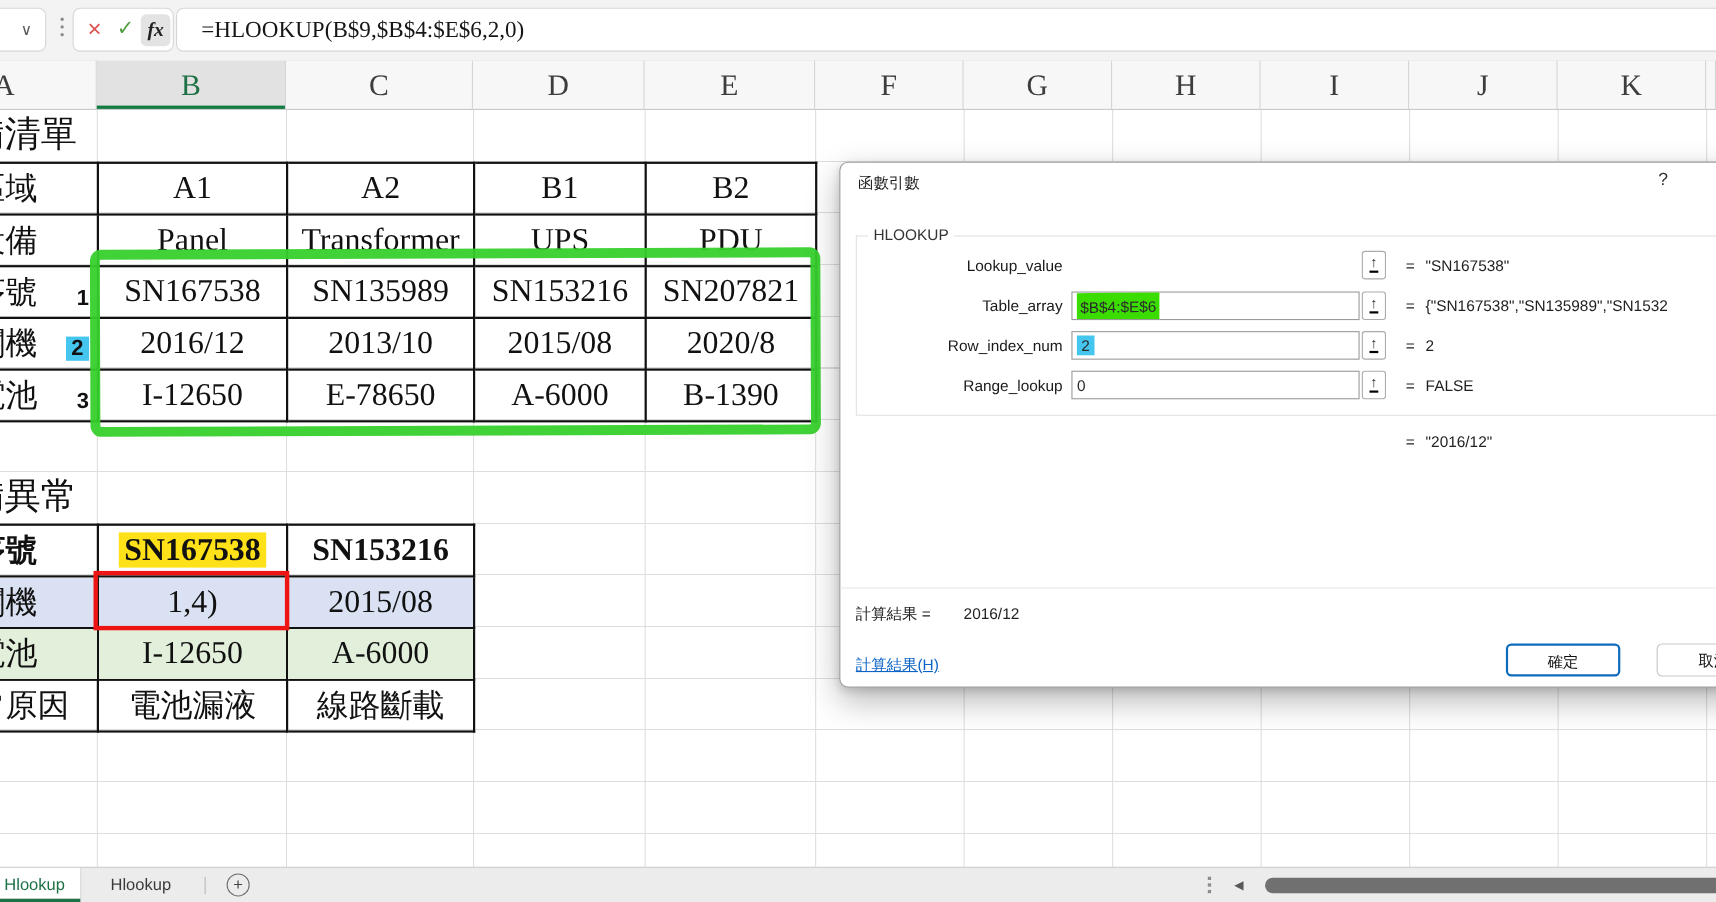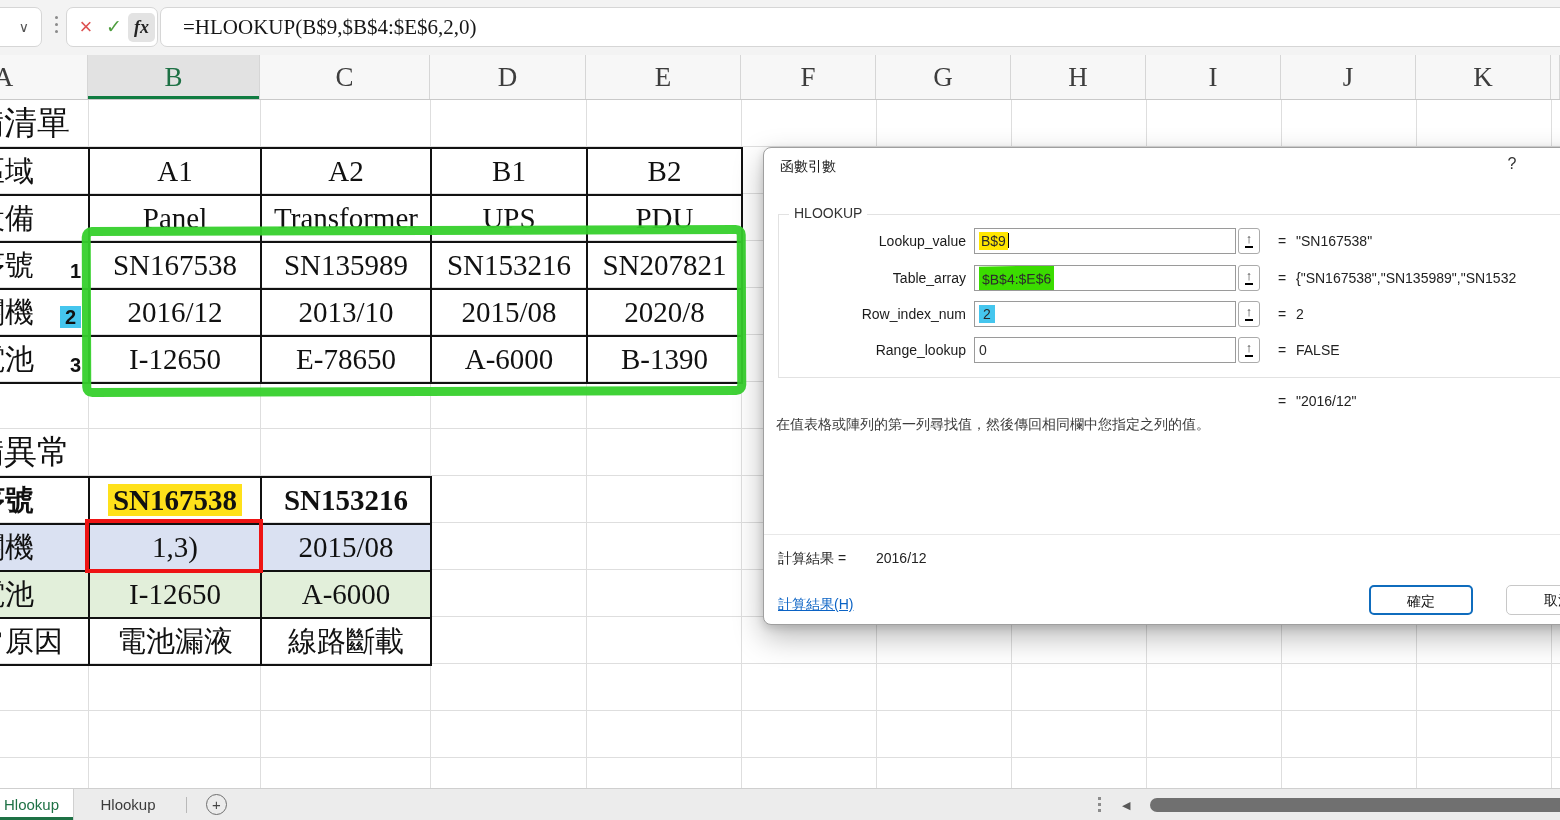--- a/index.html
+++ b/index.html
@@ -221,21 +221,21 @@
         <col style="width:170px;">
       </colgroup>
     <tbody>
         <tr class="bold">
       <td class="lblcell">序號</td>
       <td><span class="hl-y">SN167538</span></td>
       <td>SN153216</td>
     </tr>
     <tr class="r-lav">
       <td class="lblcell">關機</td>
-      <td class="editcell">1,3)</td>
+      <td class="editcell">1,4)</td>
       <td>2015/08</td>
     </tr>
     <tr class="r-grn">
       <td class="lblcell">電池</td>
       <td>I-12650</td>
       <td>A-6000</td>
     </tr>
     <tr>
       <td class="lblcell">異常原因</td>
       <td>電池漏液</td>
@@ -249,21 +249,20 @@
   <div class="dlg">
     <div class="dlg-title">函數引數</div>
     <div class="dlg-q">?</div>
 
     <div class="grp">
       <div class="grp-lbl">HLOOKUP</div>
     </div>
 
     <div class="frow" style="top:80px;">
       <span class="flbl">Lookup_value</span>
-      <span class="fb"><span class="hl-fy">B$9</span><span class="caret"></span></span>
       <span class="cbtn"><span class="arr">↑</span></span>
       <span class="eq">=</span>
       <span class="res">"SN167538"</span>
     </div>
 
     <div class="frow" style="top:117px;">
       <span class="flbl">Table_array</span>
       <span class="fb"><span class="hl-fg">$B$4:$E$6</span></span>
       <span class="cbtn"><span class="arr">↑</span></span>
       <span class="eq">=</span>
@@ -284,21 +283,20 @@
       <span class="cbtn"><span class="arr">↑</span></span>
       <span class="eq">=</span>
       <span class="res">FALSE</span>
     </div>
 
     <div class="frow" style="top:240px;">
       <span class="eq">=</span>
       <span class="res">"2016/12"</span>
     </div>
 
-    <div class="desc">在值表格或陣列的第一列尋找值，然後傳回相同欄中您指定之列的值。</div>
 
     <div class="sep"></div>
     <span class="calc">計算結果 =</span>
     <span class="calcv">2016/12</span>
 
     <a class="hlink">計算結果(H)</a>
     <div class="btn ok">確定</div>
     <div class="btn cancel">取消</div>
   </div>
 

